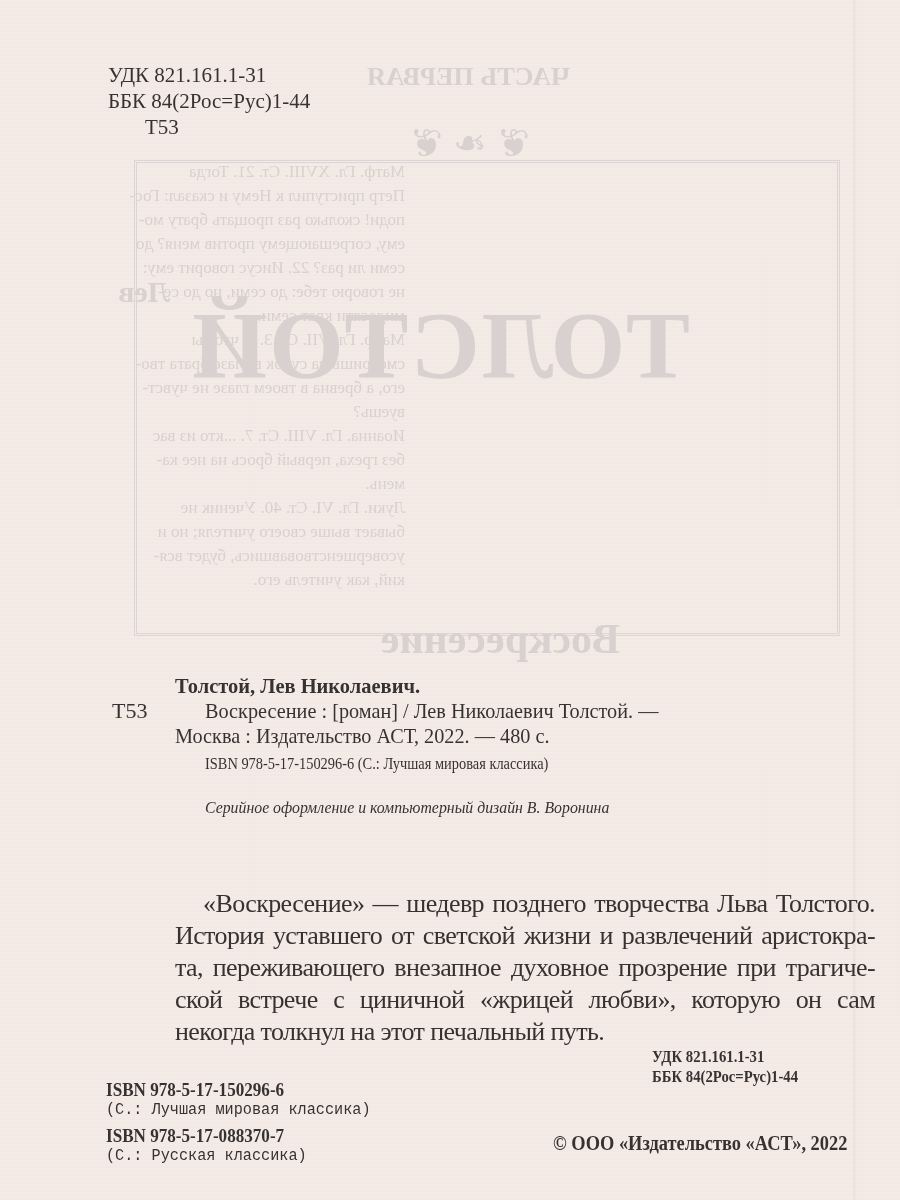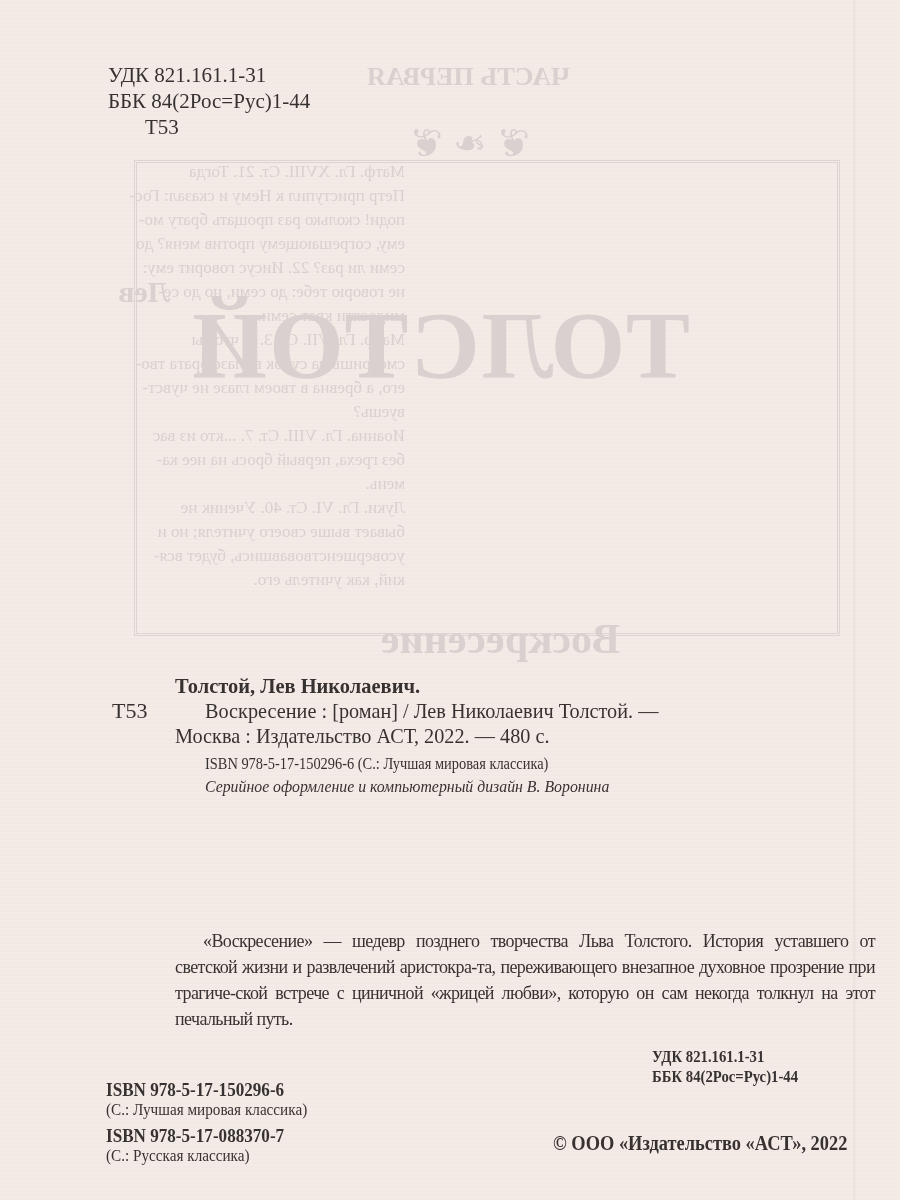--- a/index.html
+++ b/index.html
@@ -27,28 +27,28 @@
   .abs { position: absolute; white-space: nowrap; }
   .cond { display: inline-block; transform-origin: left center; }
 
   .udk-top { left: 108px; top: 62px; font-size: 21px; line-height: 26px; }
   .udk-top .t53 { padding-left: 37px; }
 
   .main { font-size: 22px; }
   .bold { font-weight: bold; }
   .ital { font-style: italic; }
 
-  .desc { position: absolute; left: 175px; top: 928px; width: 700px; font-size: 18px; line-height: 26px; }
+  .desc { position: absolute; left: 175px; top: 888px; width: 700px; font-size: 26px; line-height: 32px; }
   .desc p { margin: 0; text-align: justify; text-indent: 28px; }
   .desc p + p { margin-top: 6px; }
 
   .udk-bottom { left: 652px; top: 1047px; font-size: 16px; font-weight: bold; line-height: 20px; }
   .isbn-bottom { left: 106px; top: 1080px; line-height: 20px; }
   .isbn-bottom .num { font-size: 19px; font-weight: bold; }
-  .isbn-bottom .ser { font-size: 16px; }
+  .isbn-bottom .ser { font-size: 16px; font-family: Liberation Mono, monospace; }
   .copyright { left: 553px; top: 1132px; font-size: 20px; font-weight: bold; }
 </style>
 </head>
 <body>
 
 <div class="paper"></div>
 
 <div class="ghost">
   <div class="frame" style="left:60px;top:160px;width:700px;height:470px;"></div>
   <div class="g mid" style="left:330px;top:62px;font-size:26px;">ЧАСТЬ ПЕРВАЯ</div>
@@ -92,21 +92,21 @@
   <span class="cond" style="transform:scaleX(0.92);">Воскресение : [роман] / Лев Николаевич Толстой. —</span>
 </div>
 <div class="abs main" style="left:175px;top:723px;">
   <span class="cond" style="transform:scaleX(0.92);">Москва : Издательство АСТ, 2022. — 480 с.</span>
 </div>
 
 <div class="abs" style="left:205px;top:753px;">
   <div style="font-size:16px;line-height:22px;">
     <span class="cond" style="transform:scaleX(0.9);">ISBN 978-5-17-150296-6 (С.: Лучшая мировая классика)</span>
   </div>
-  <div class="ital" style="font-size:17px;line-height:24px;">
+  <div class="ital" style="font-size:17px;line-height:24px;margin-top:21px;">
     <span class="cond" style="transform:scaleX(0.93);">Серийное оформление и компьютерный дизайн В. Воронина</span>
   </div>
 </div>
 
 <div class="abs" style="left:205px;top:805px;">
 </div>
 
 <div class="desc">
   <p style="letter-spacing:-0.6px;">«Воскресение» — шедевр позднего творчества Льва Толстого. История уставшего от светской жизни и развлечений аристокра-та, переживающего внезапное духовное прозрение при трагиче-ской встрече с циничной «жрицей любви», которую он сам некогда толкнул на этот печальный путь.</p>
 </div>

